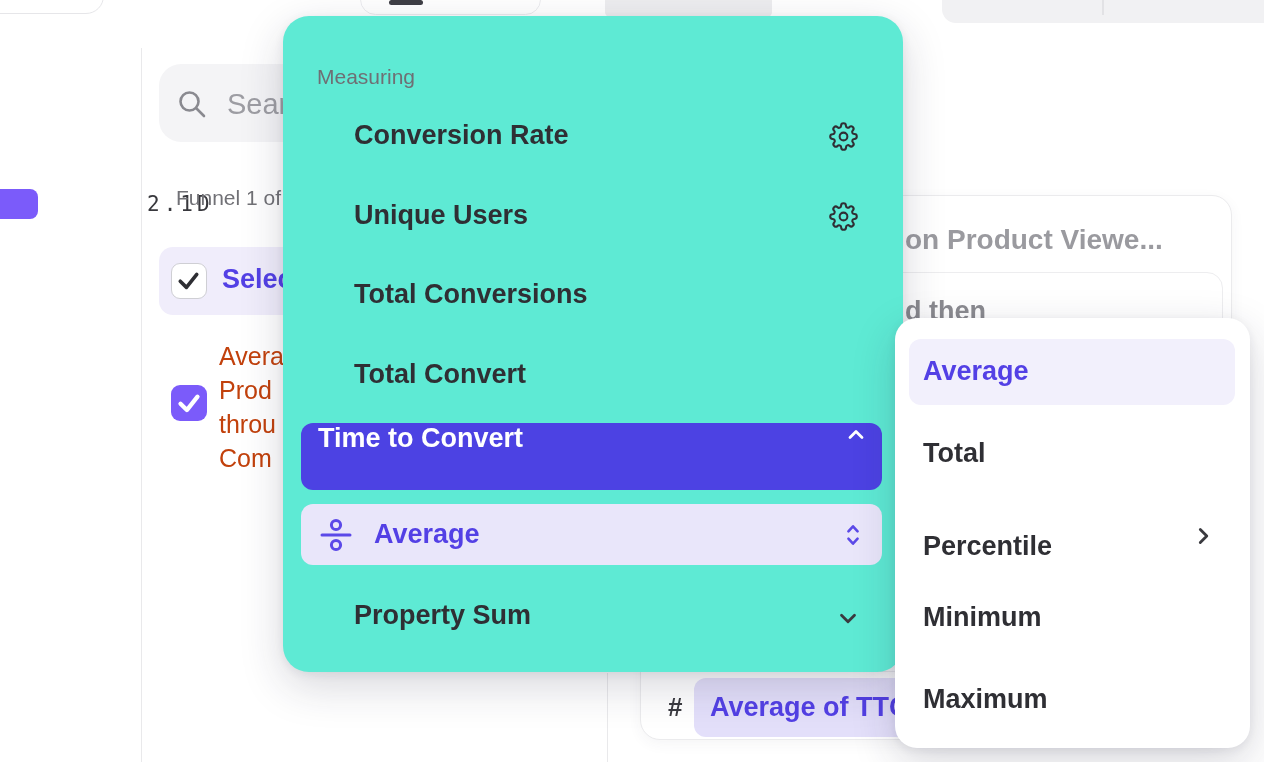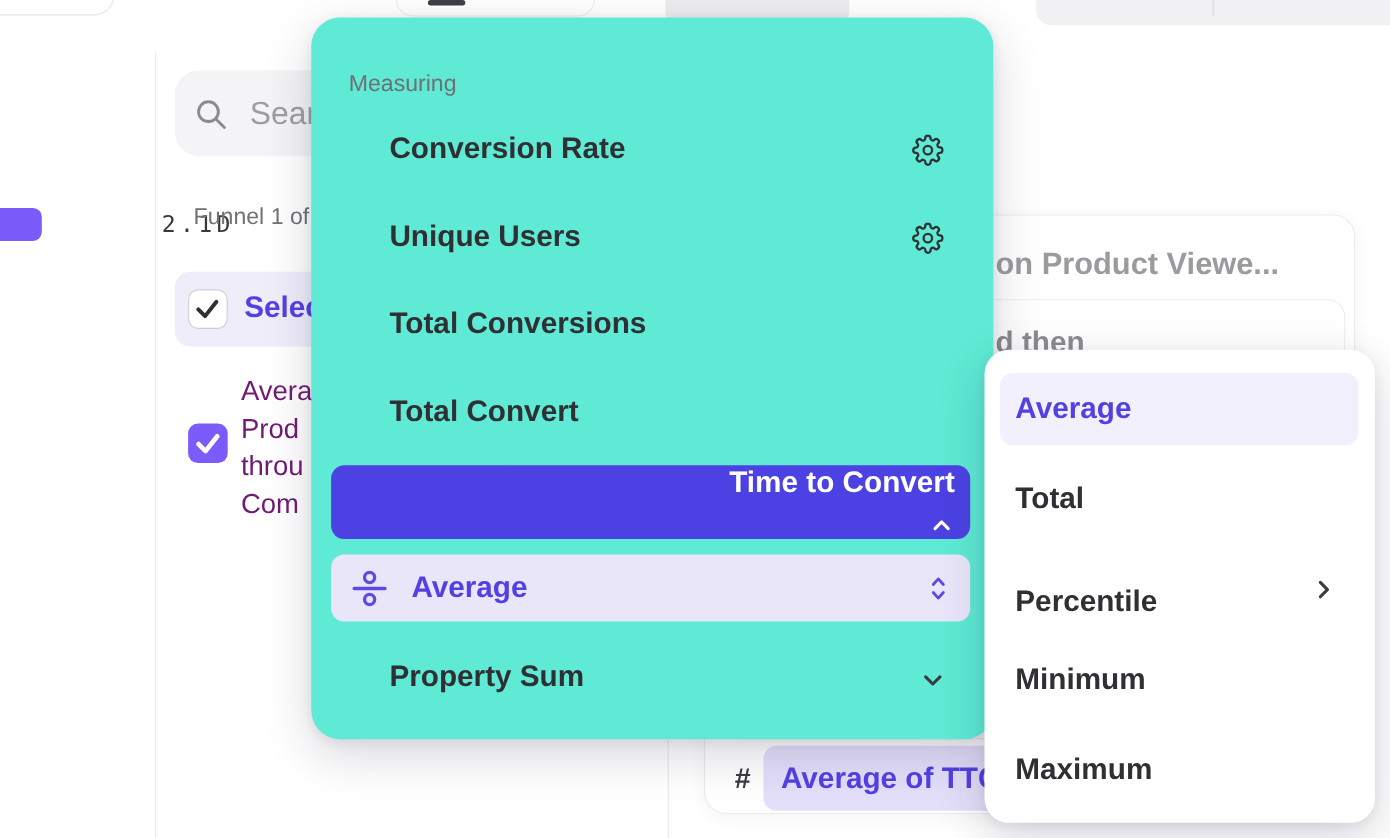--- a/index.html
+++ b/index.html
@@ -34,21 +34,21 @@
   .search-ph { left:68px; top:24px; font-size:29px; color:#9d9da3; }
 
   .funnel-label { left:176px; top:186px; font-size:21px; font-weight:500; color:#717176; z-index:1; }
 
   .select-row { left:159px; top:247px; width:260px; height:68px; border-radius:14px; background:#f0edfb; z-index:1; }
   .cb { width:36px; height:36px; border-radius:9px; }
   .cb-white { left:12px; top:16px; background:#fff; border:1.5px solid #cfcfd4; }
   .select-label { left:63px; top:17px; font-size:27px; font-weight:600; color:#5340e5; white-space:nowrap; }
 
   .cb-purple { left:171px; top:385px; background:#7b5bfa; z-index:1; position:absolute; }
-  .desc-block { left:219px; top:339px; font-size:25px; font-weight:500; line-height:34px; color:#701a75; z-index:1; }
+  .desc-block { left:219px; top:339px; font-size:25px; font-weight:500; line-height:34px; color:#c2410c; z-index:1; }
 
   
   .outer-card { left:640px; top:195px; width:592px; height:545px; background:#fff;
     border:1px solid #ebebed; border-radius:20px; z-index:1;
     box-shadow:0 4px 14px rgba(50,50,70,.05); }
   .inner-card { left:660px; top:272px; width:563px; height:400px; background:#fff;
     border:1px solid #ededef; border-radius:16px; z-index:1; }
   .event-label { left:905px; top:224px; font-size:28px; font-weight:600; color:#9a9a9f; z-index:2; white-space:nowrap; }
   .then-label  { left:905px; top:296px; font-size:27px; font-weight:600; color:#8b8b90; z-index:2; white-space:nowrap; }
 
@@ -59,21 +59,21 @@
 
   
   .menu-panel { left:283px; top:16px; width:620px; height:656px; background:#5eead4; border-radius:26px;
     z-index:3; box-shadow:0 14px 44px rgba(35,35,60,.18), 0 2px 10px rgba(35,35,60,.08); }
   .menu-header { left:34px; top:49px; font-size:21px; color:#6f6f74; }
   .menu-item-label { position:absolute; left:35px; font-size:27px; font-weight:600; color:#2f2f34; white-space:nowrap;margin-left:36px; }
   .gear { position:absolute; left:546px; width:29px; height:29px; }
   .row-hit { position:absolute; left:18px; width:581px; height:60px; }
 
   .ttc-row { left:18px; top:407px; width:581px; height:67px; border-radius:12px; background:#4c42e3;
-    display:flex; align-items:flex-end; justify-content:space-between; padding:0 14px 0 17px;flex-direction:column; }
+    display:flex; align-items:flex-start; justify-content:space-between; padding:0 14px 0 17px; }
   .ttc-label { font-size:27px; font-weight:600; color:#ffffff; white-space:nowrap; }
 
   .avg-row { left:18px; top:488px; width:581px; height:61px; border-radius:12px; background:#e9e6fa;
     display:flex; align-items:center; padding:0 18px 0 17px; }
   .avg-label { font-size:27px; font-weight:600; color:#5340e5; margin-left:20px; flex:1; white-space:nowrap; }
 
   
   .sub-panel { left:895px; top:318px; width:355px; height:430px; background:#fff; border-radius:22px;
     z-index:5; box-shadow:0 14px 44px rgba(35,35,60,.18), 0 2px 10px rgba(35,35,60,.08); }
   .sub-selected { left:14px; top:21px; width:326px; height:66px; border-radius:12px; background:#f2f0fc; }

